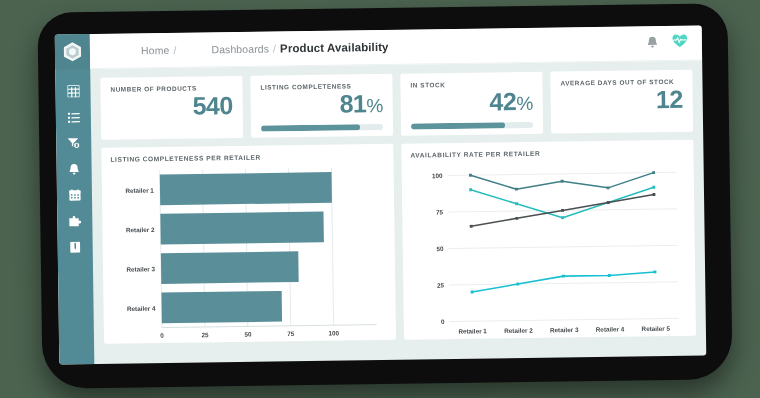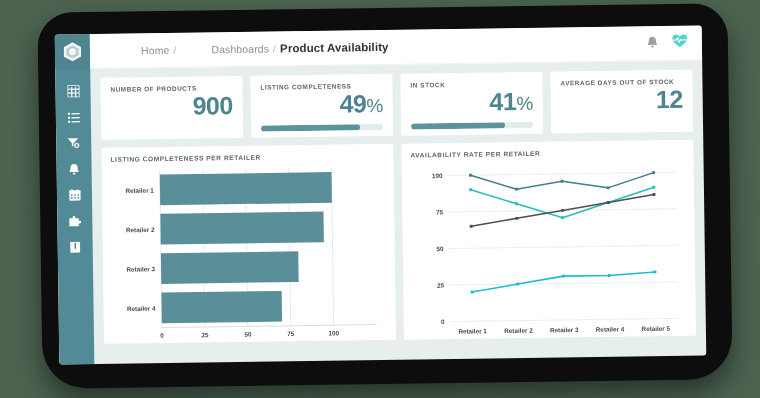--- a/index.html
+++ b/index.html
@@ -194,34 +194,34 @@
       </span>
     </div>
   </header>
 
   <main id="content">
 
     <section id="kpi-row">
 
       <div class="kpi-card">
         <div class="kpi-label">NUMBER OF PRODUCTS</div>
-        <div class="kpi-value"><span>900</span><span class="pct"></span></div>
+        <div class="kpi-value"><span>540</span><span class="pct"></span></div>
       </div>
 
       <div class="kpi-card">
         <div class="kpi-label">LISTING COMPLETENESS</div>
-        <div class="kpi-value"><span>49</span><span class="pct">%</span></div>
+        <div class="kpi-value"><span>81</span><span class="pct">%</span></div>
         <div class="kpi-bar">
             <i style="width: 81%;"></i>
           </div>
       </div>
 
       <div class="kpi-card">
         <div class="kpi-label">IN STOCK</div>
-        <div class="kpi-value"><span>41</span><span class="pct">%</span></div>
+        <div class="kpi-value"><span>42</span><span class="pct">%</span></div>
         <div class="kpi-bar">
             <i style="width: 77%;"></i>
           </div>
       </div>
 
       <div class="kpi-card">
         <div class="kpi-label">AVERAGE DAYS OUT OF STOCK</div>
         <div class="kpi-value"><span>12</span><span class="pct"></span></div>
       </div>
 

